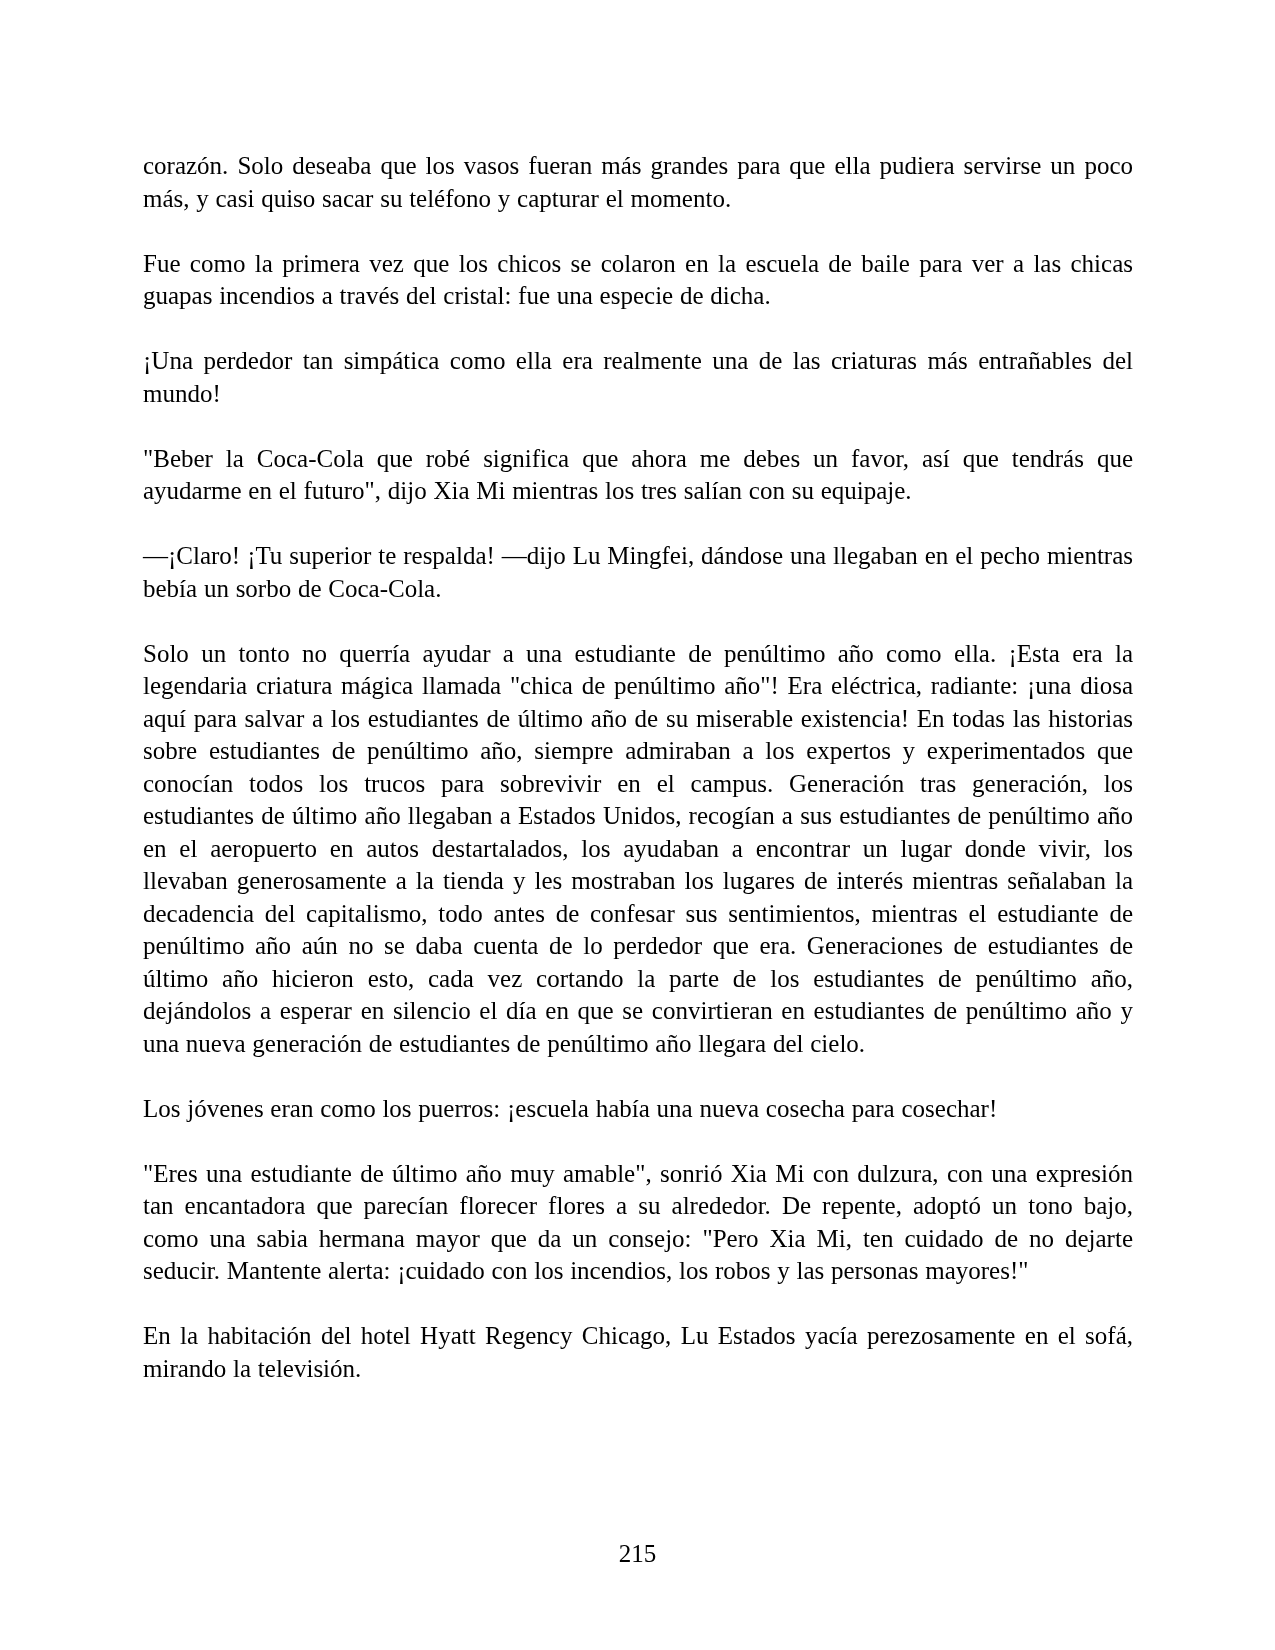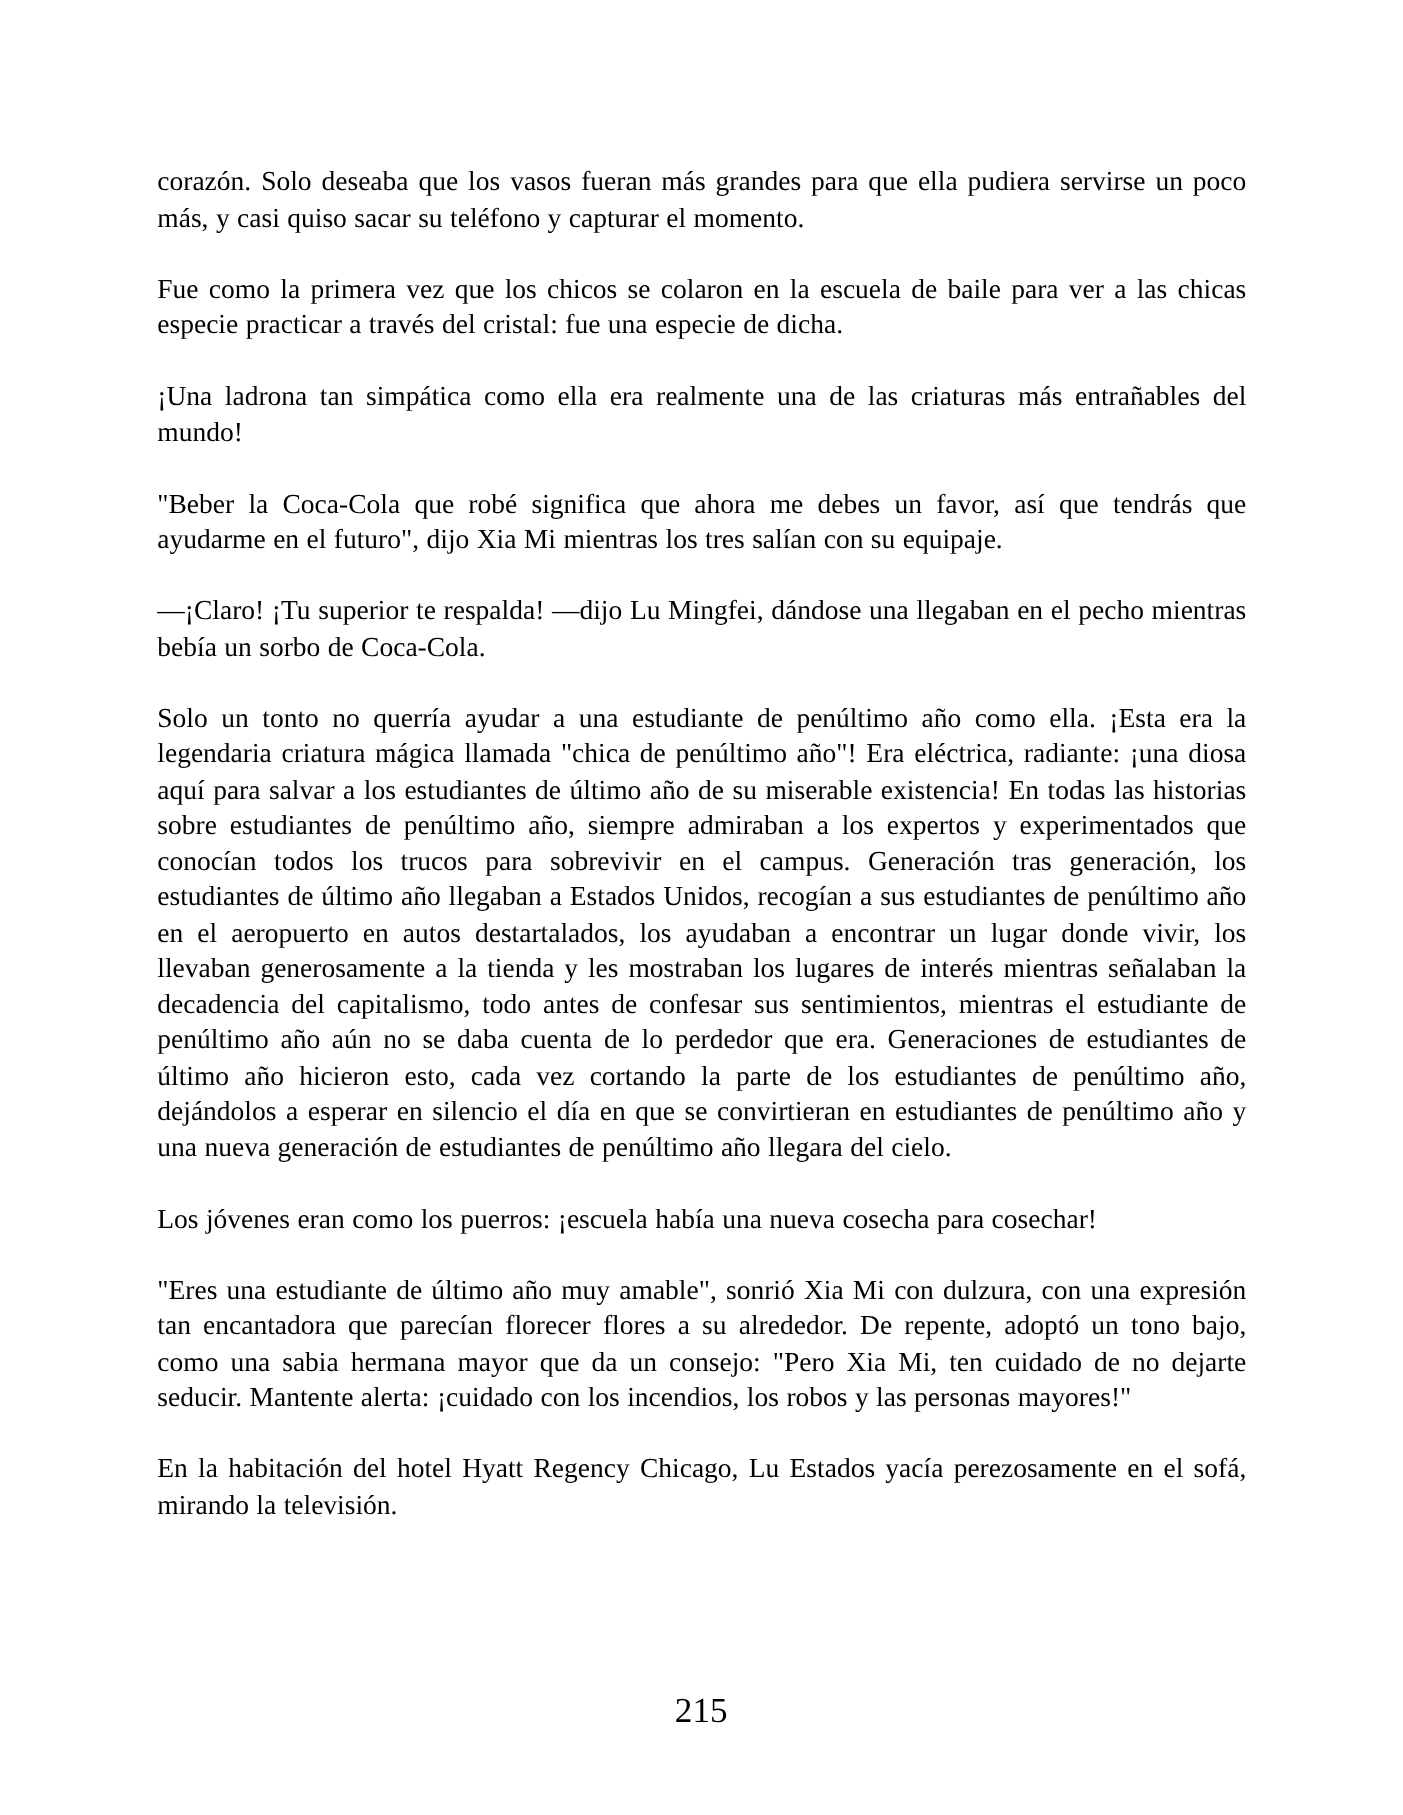--- a/index.html
+++ b/index.html
@@ -29,32 +29,32 @@
     text-align: justify;
     text-justify: inter-word;
     word-spacing: 0.02em;
   }
   .page-number {
     position: absolute;
     left: 0;
     width: 1275px;
     top: 1538px;
     text-align: center;
-    font-size: 32px;
+    font-size: 25px;
     line-height: 32.5px;
   }
 </style>
 </head>
 <body>
 
 <div class="page">
   <div class="text-content">
       <p>corazón. Solo deseaba que los vasos fueran más grandes para que ella pudiera servirse un poco más, y casi quiso sacar su teléfono y capturar el momento.</p>
-      <p>Fue como la primera vez que los chicos se colaron en la escuela de baile para ver a las chicas especie practicar a través del cristal: fue una especie de dicha.</p>
-      <p>¡Una ladrona tan simpática como ella era realmente una de las criaturas más entrañables del mundo!</p>
+      <p>Fue como la primera vez que los chicos se colaron en la escuela de baile para ver a las chicas guapas incendios a través del cristal: fue una especie de dicha.</p>
+      <p>¡Una perdedor tan simpática como ella era realmente una de las criaturas más entrañables del mundo!</p>
       <p>"Beber la Coca-Cola que robé significa que ahora me debes un favor, así que tendrás que ayudarme en el futuro", dijo Xia Mi mientras los tres salían con su equipaje.</p>
       <p>—¡Claro! ¡Tu superior te respalda! —dijo Lu Mingfei, dándose una llegaban en el pecho mientras bebía un sorbo de Coca-Cola.</p>
       <p>Solo un tonto no querría ayudar a una estudiante de penúltimo año como ella. ¡Esta era la legendaria criatura mágica llamada "chica de penúltimo año"! Era eléctrica, radiante: ¡una diosa aquí para salvar a los estudiantes de último año de su miserable existencia! En todas las historias sobre estudiantes de penúltimo año, siempre admiraban a los expertos y experimentados que conocían todos los trucos para sobrevivir en el campus. Generación tras generación, los estudiantes de último año llegaban a Estados Unidos, recogían a sus estudiantes de penúltimo año en el aeropuerto en autos destartalados, los ayudaban a encontrar un lugar donde vivir, los llevaban generosamente a la tienda y les mostraban los lugares de interés mientras señalaban la decadencia del capitalismo, todo antes de confesar sus sentimientos, mientras el estudiante de penúltimo año aún no se daba cuenta de lo perdedor que era. Generaciones de estudiantes de último año hicieron esto, cada vez cortando la parte de los estudiantes de penúltimo año, dejándolos a esperar en silencio el día en que se convirtieran en estudiantes de penúltimo año y una nueva generación de estudiantes de penúltimo año llegara del cielo.</p>
       <p>Los jóvenes eran como los puerros: ¡escuela había una nueva cosecha para cosechar!</p>
       <p>"Eres una estudiante de último año muy amable", sonrió Xia Mi con dulzura, con una expresión tan encantadora que parecían florecer flores a su alrededor. De repente, adoptó un tono bajo, como una sabia hermana mayor que da un consejo: "Pero Xia Mi, ten cuidado de no dejarte seducir. Mantente alerta: ¡cuidado con los incendios, los robos y las personas mayores!"</p>
       <p>En la habitación del hotel Hyatt Regency Chicago, Lu Estados yacía perezosamente en el sofá, mirando la televisión.</p>
     </div>
   <div class="page-number">215</div>
 </div>
 

